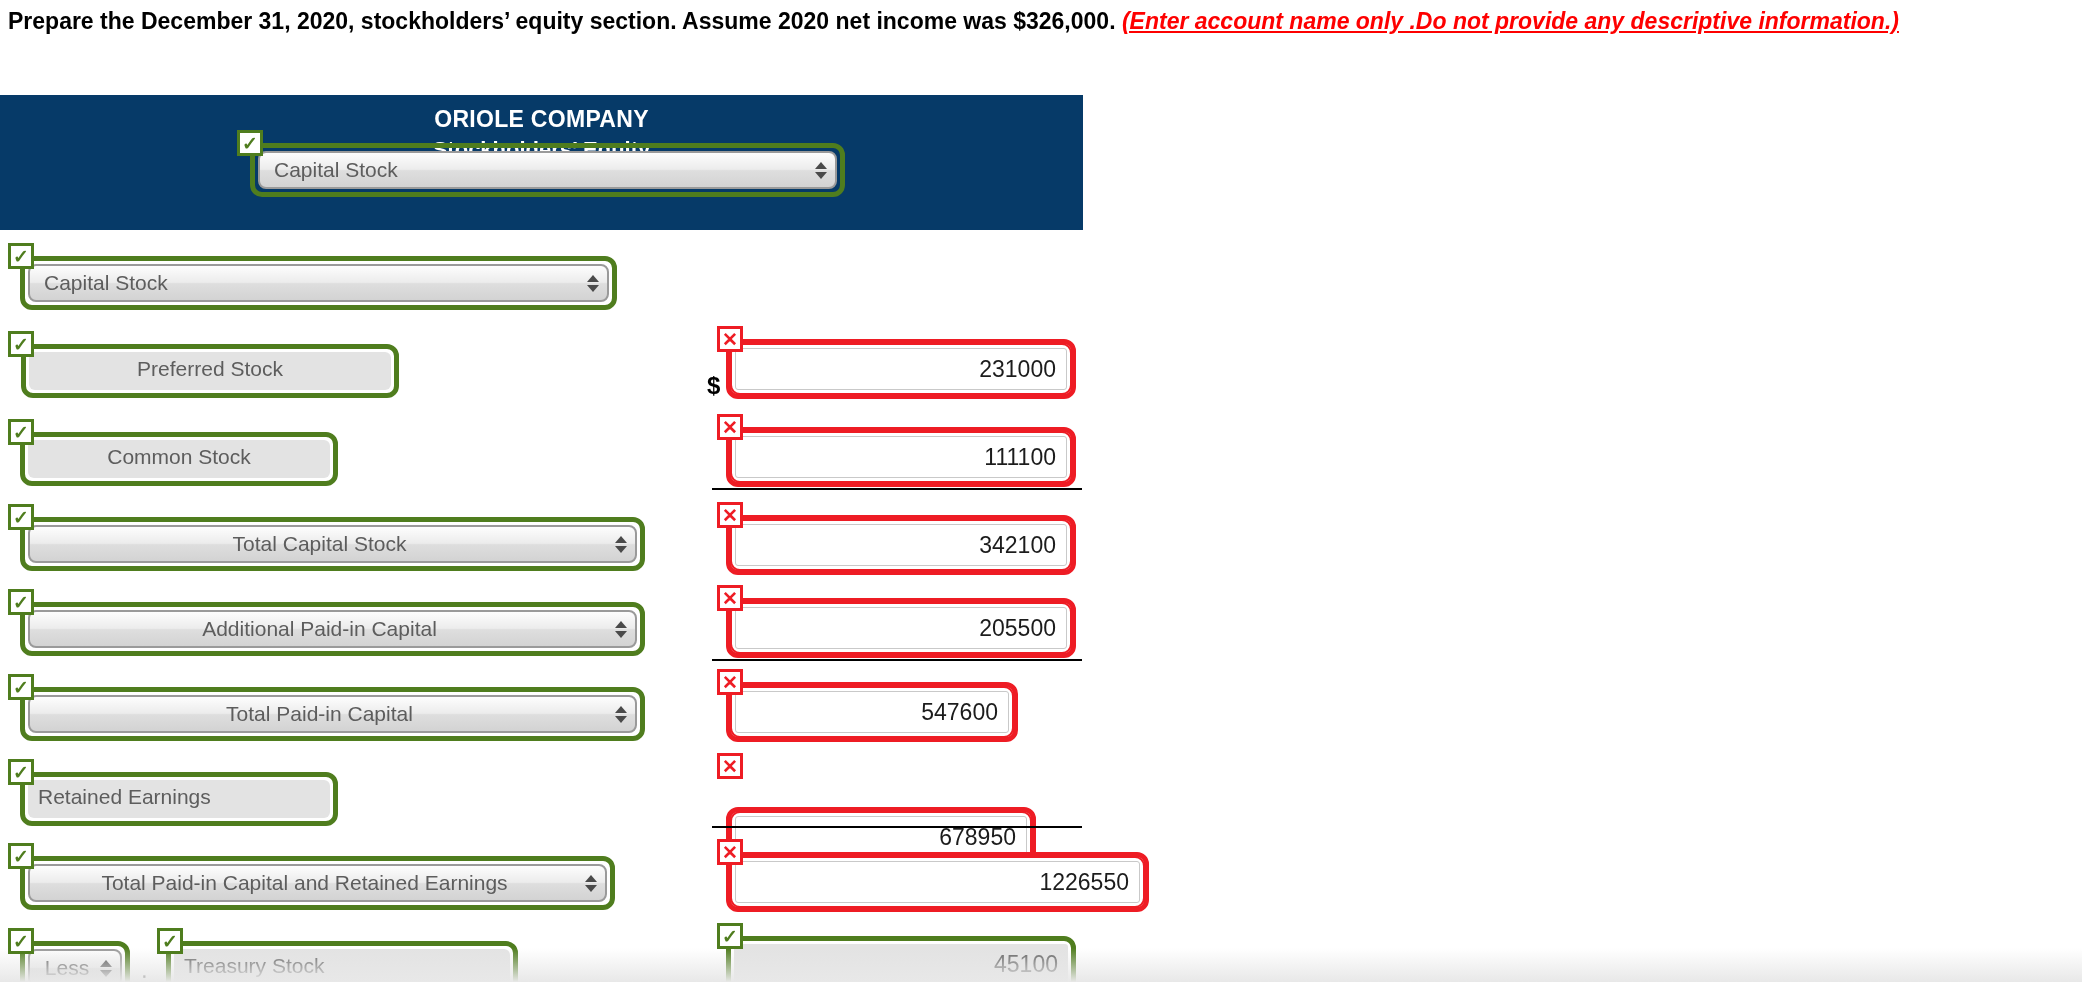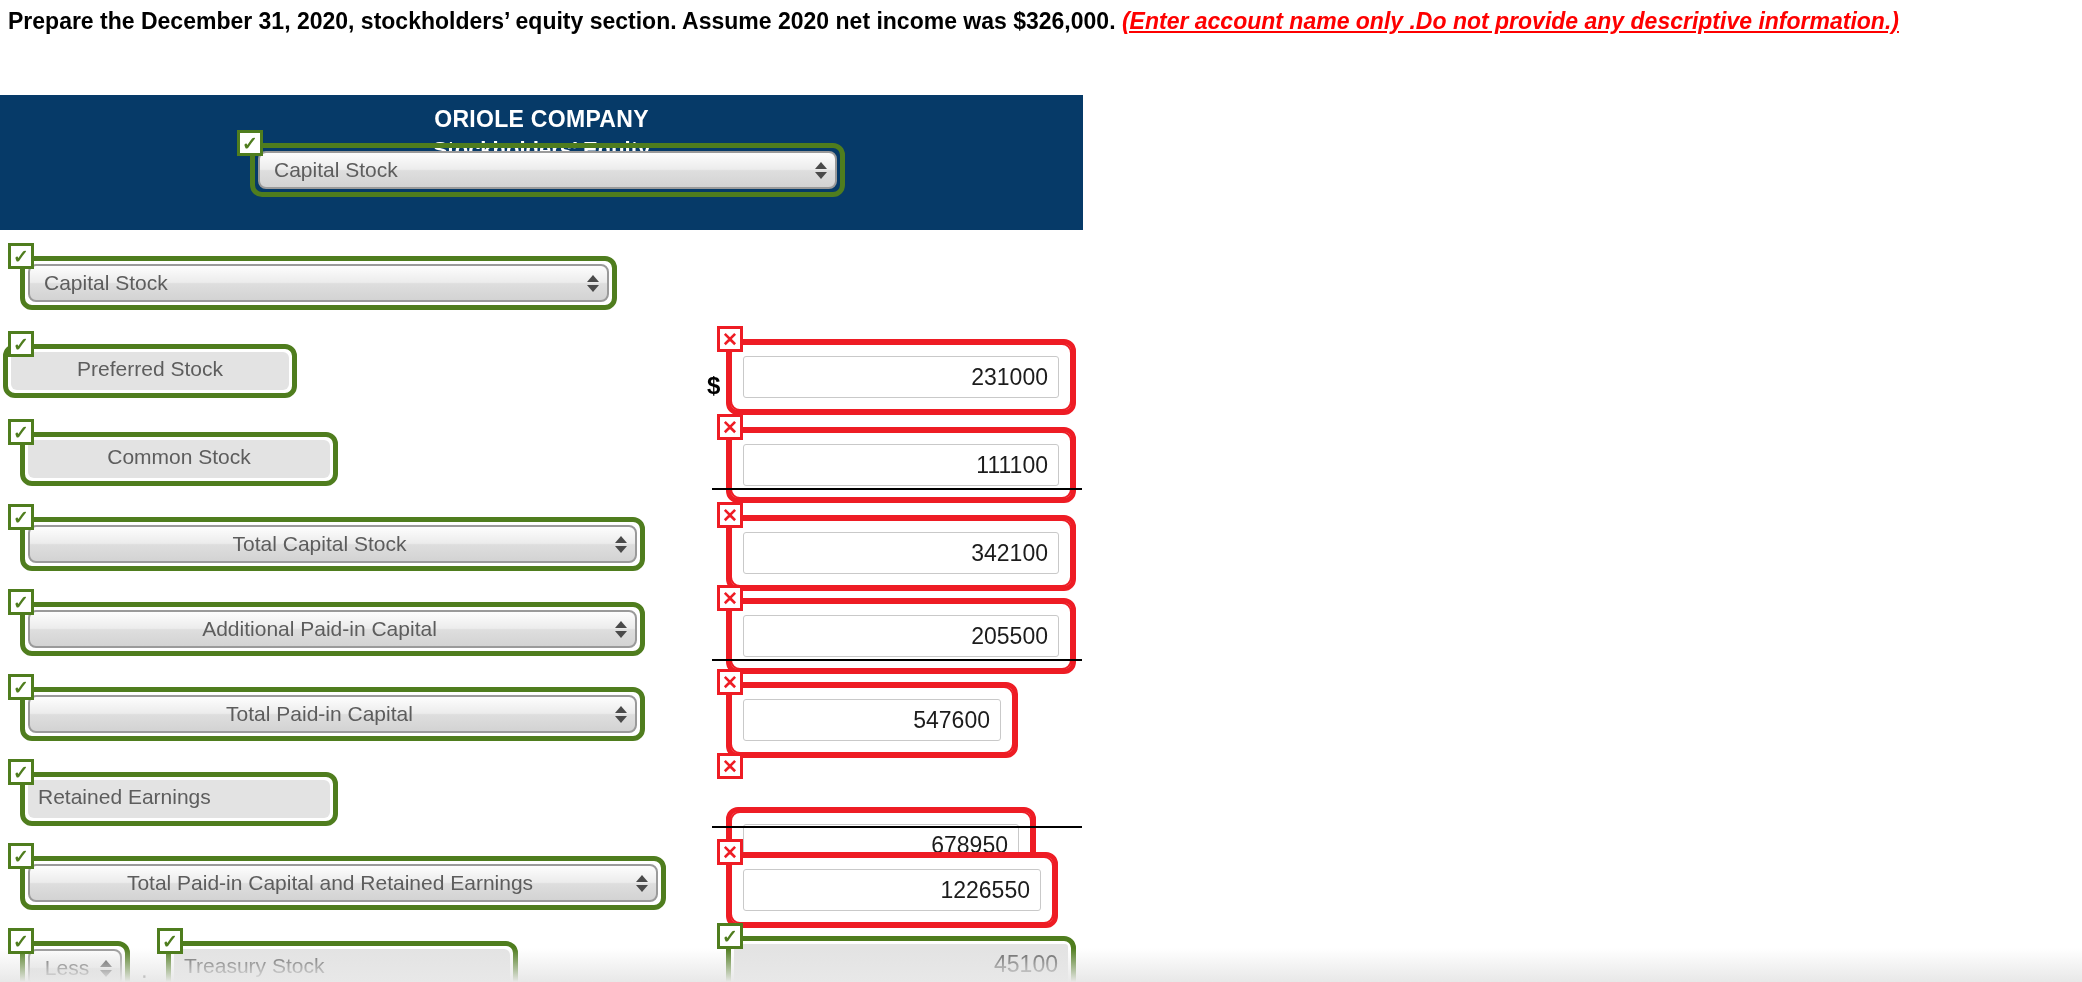--- a/index.html
+++ b/index.html
@@ -61,21 +61,21 @@
     border: 5px solid #4f7d1e;
     border-radius: 12px;
     background: transparent;
     padding: 3px;
   }
   
   .bad-wrap {
     position: absolute;
     border: 5px solid #ee1c24;
     border-radius: 12px;
-    padding: 12px;
+    padding: 4px;
     background: #fff;
   }
   .bad-wrap::before {
     content: "";
     position: absolute;
     left: -1px; top: -1px; right: -1px; bottom: -1px;
     border: 2px solid #ee1c24;
     border-radius: 10px;
     pointer-events: none;
   }
@@ -219,21 +219,21 @@
     <div class="ctl">
       <span class="txt l14">Capital Stock</span>
       <span class="spin">
           <i class="up"></i>
           <i class="down"></i>
         </span>
     </div>
   </div>
 
   <div class="badge ok" style="left:8px; top:236px;">✓</div>
-  <div class="ok-wrap" style="left:3px; top:249px; width:294px;">
+  <div class="ok-wrap" style="left:21px; top:249px; width:378px;">
     <div class="ctl flat">
       <span class="txt c" style="right:0;">Preferred Stock</span>
     </div>
   </div>
   <div class="dollar" style="left:707px; top:277px;">$</div>
   <div class="badge bad" style="left:717px; top:231px;">✕</div>
   <div class="bad-wrap" style="left:726px; top:244px; width:350px;">
     <div class="val">231000</div>
   </div>
 
@@ -301,31 +301,31 @@
       <span class="txt l">Retained Earnings</span>
     </div>
   </div>
   <div class="badge bad" style="left:717px; top:658px;">✕</div>
   <div class="bad-wrap" style="left:726px; top:671px; width:310px;margin-top:41px;">
     <div class="val">678950</div>
   </div>
   <div class="rule" style="left:712px; top:731px; width:370px;"></div>
 
   <div class="badge ok" style="left:8px; top:748px;">✓</div>
-  <div class="ok-wrap" style="left:20px; top:761px; width:646px;">
+  <div class="ok-wrap" style="left:20px; top:761px; width:595px;">
     <div class="ctl">
       <span class="txt c">Total Paid-in Capital and Retained Earnings</span>
       <span class="spin">
           <i class="up"></i>
           <i class="down"></i>
         </span>
     </div>
   </div>
   <div class="badge bad" style="left:717px; top:744px;">✕</div>
-  <div class="bad-wrap" style="left:726px; top:757px; width:332px;">
+  <div class="bad-wrap" style="left:726px; top:757px; width:423px;">
     <div class="val">1226550</div>
   </div>
 
   <div class="badge ok" style="left:8px; top:833px;">✓</div>
   <div class="ok-wrap" style="left:20px; top:846px; width:110px;">
     <div class="ctl">
       <span class="txt l" style="right:26px;">Less</span>
       <span class="spin">
           <i class="up"></i>
           <i class="down"></i>

